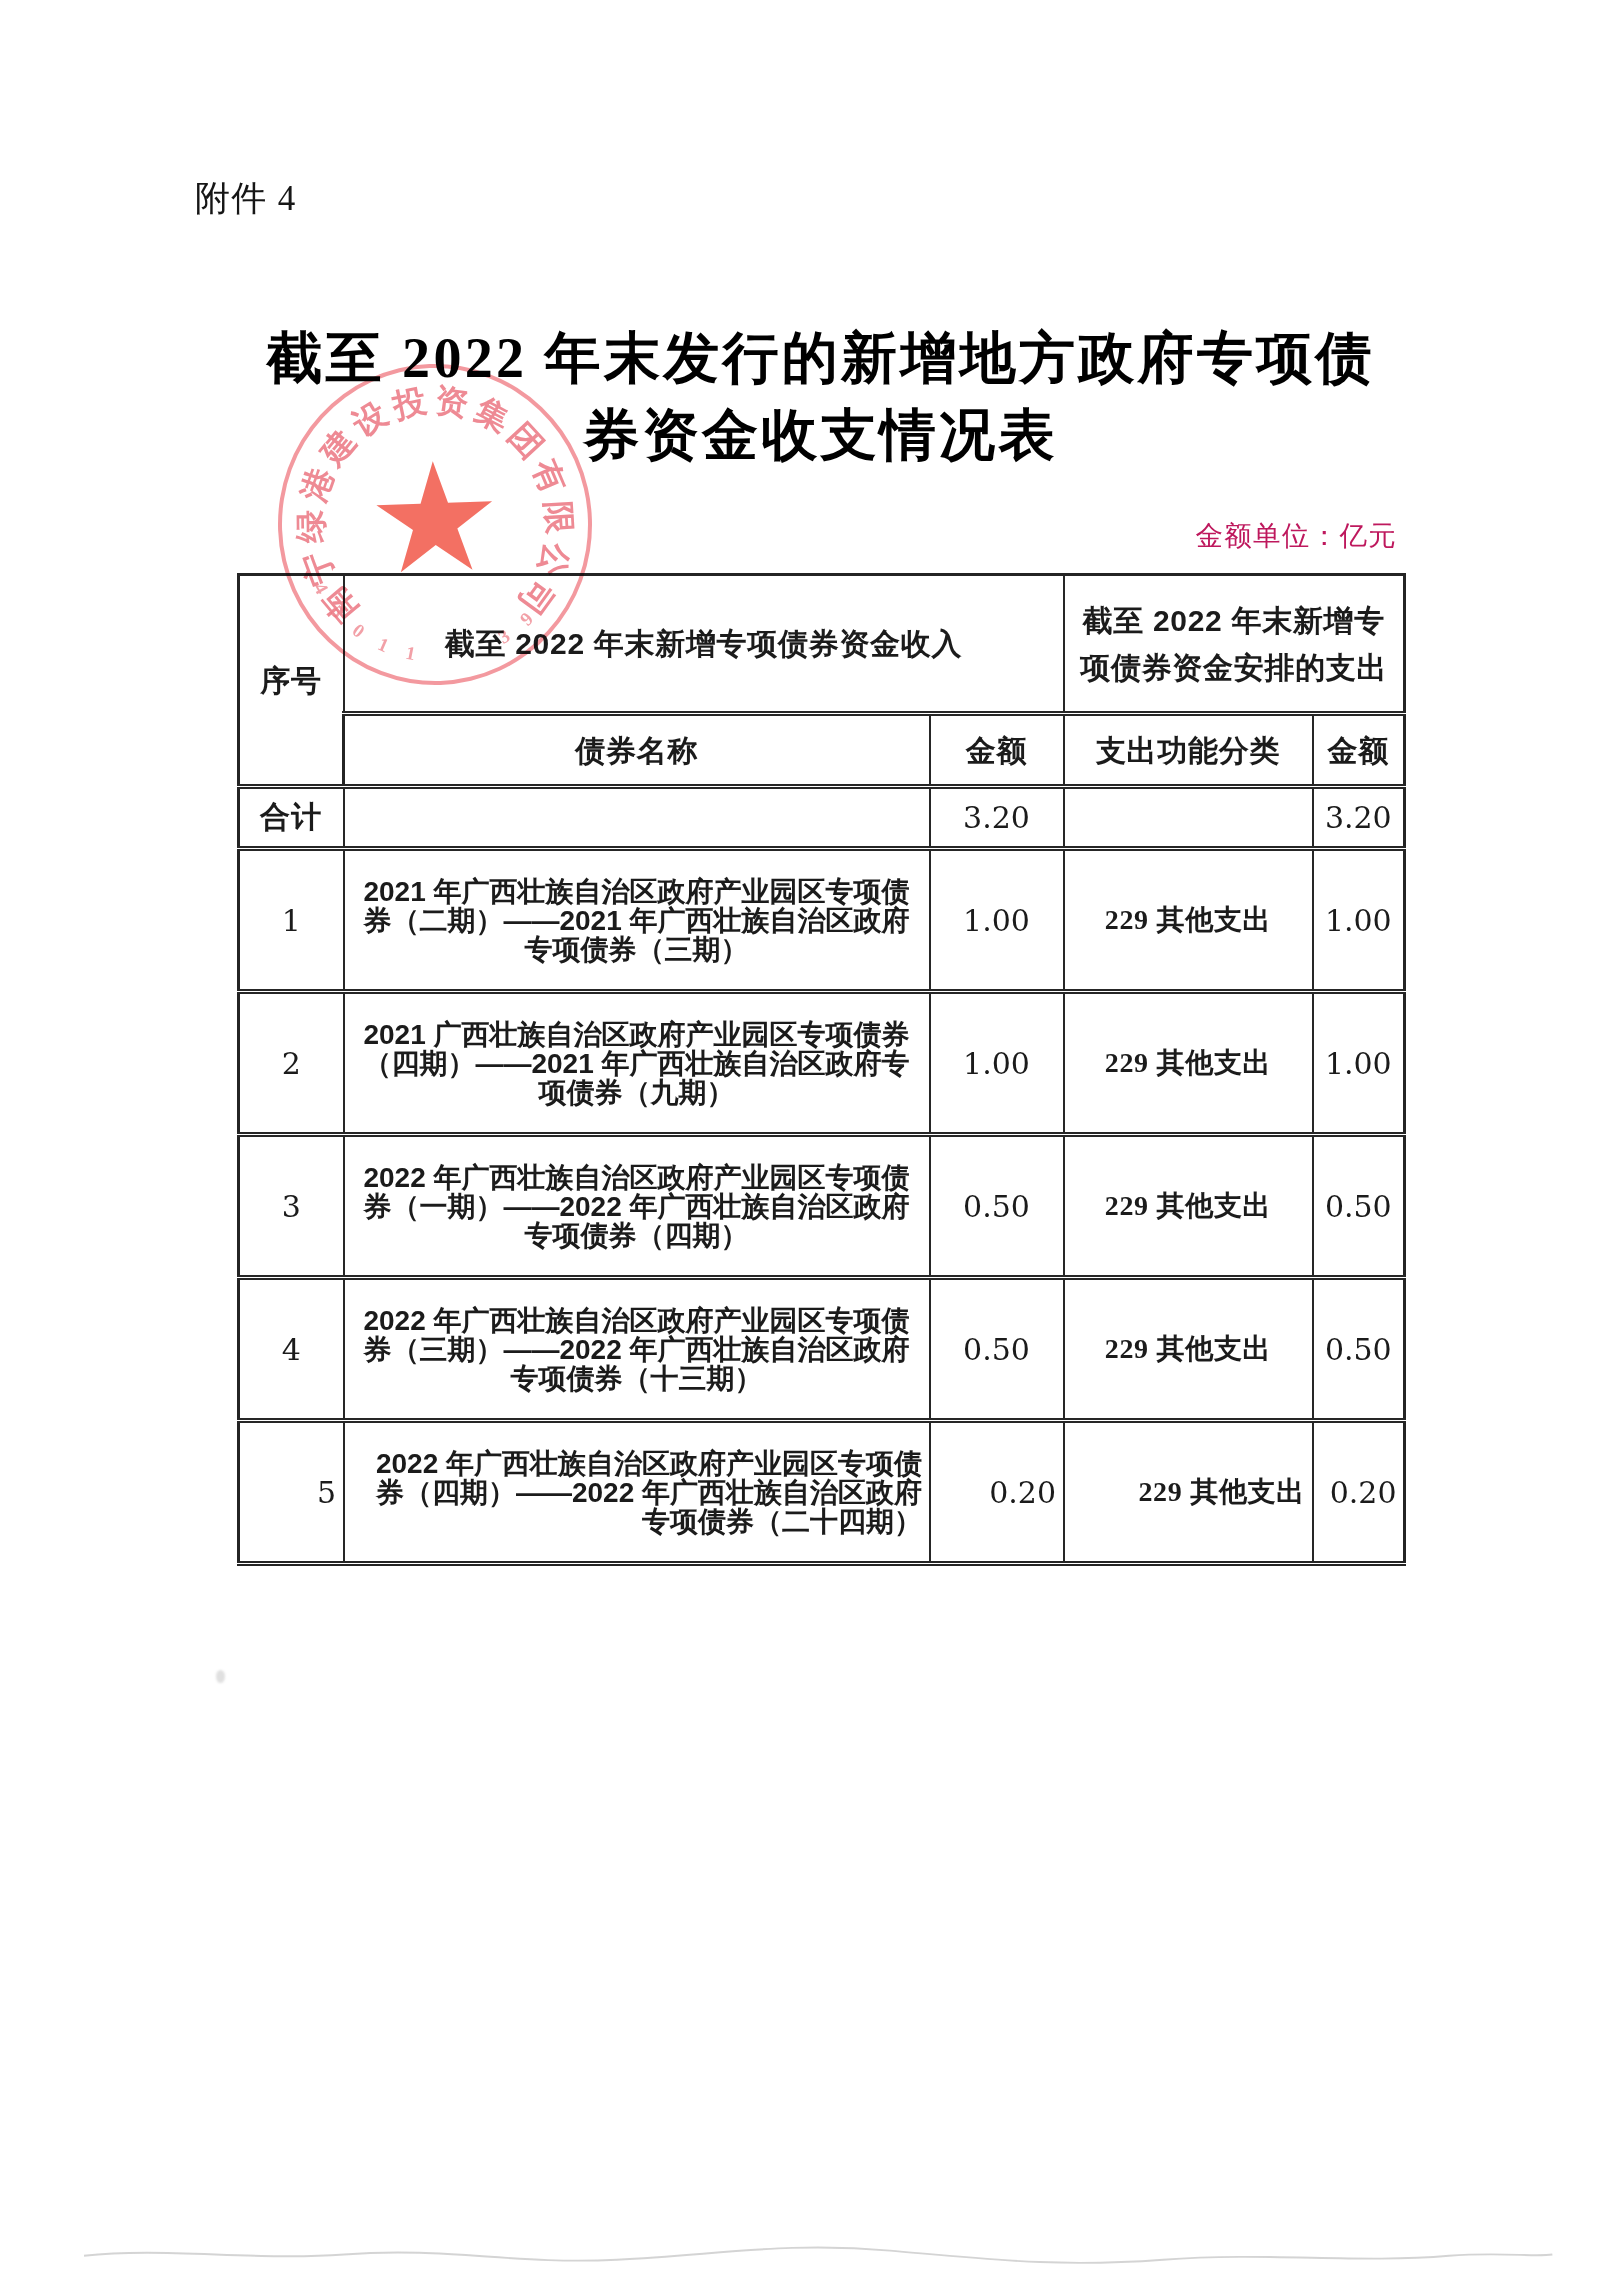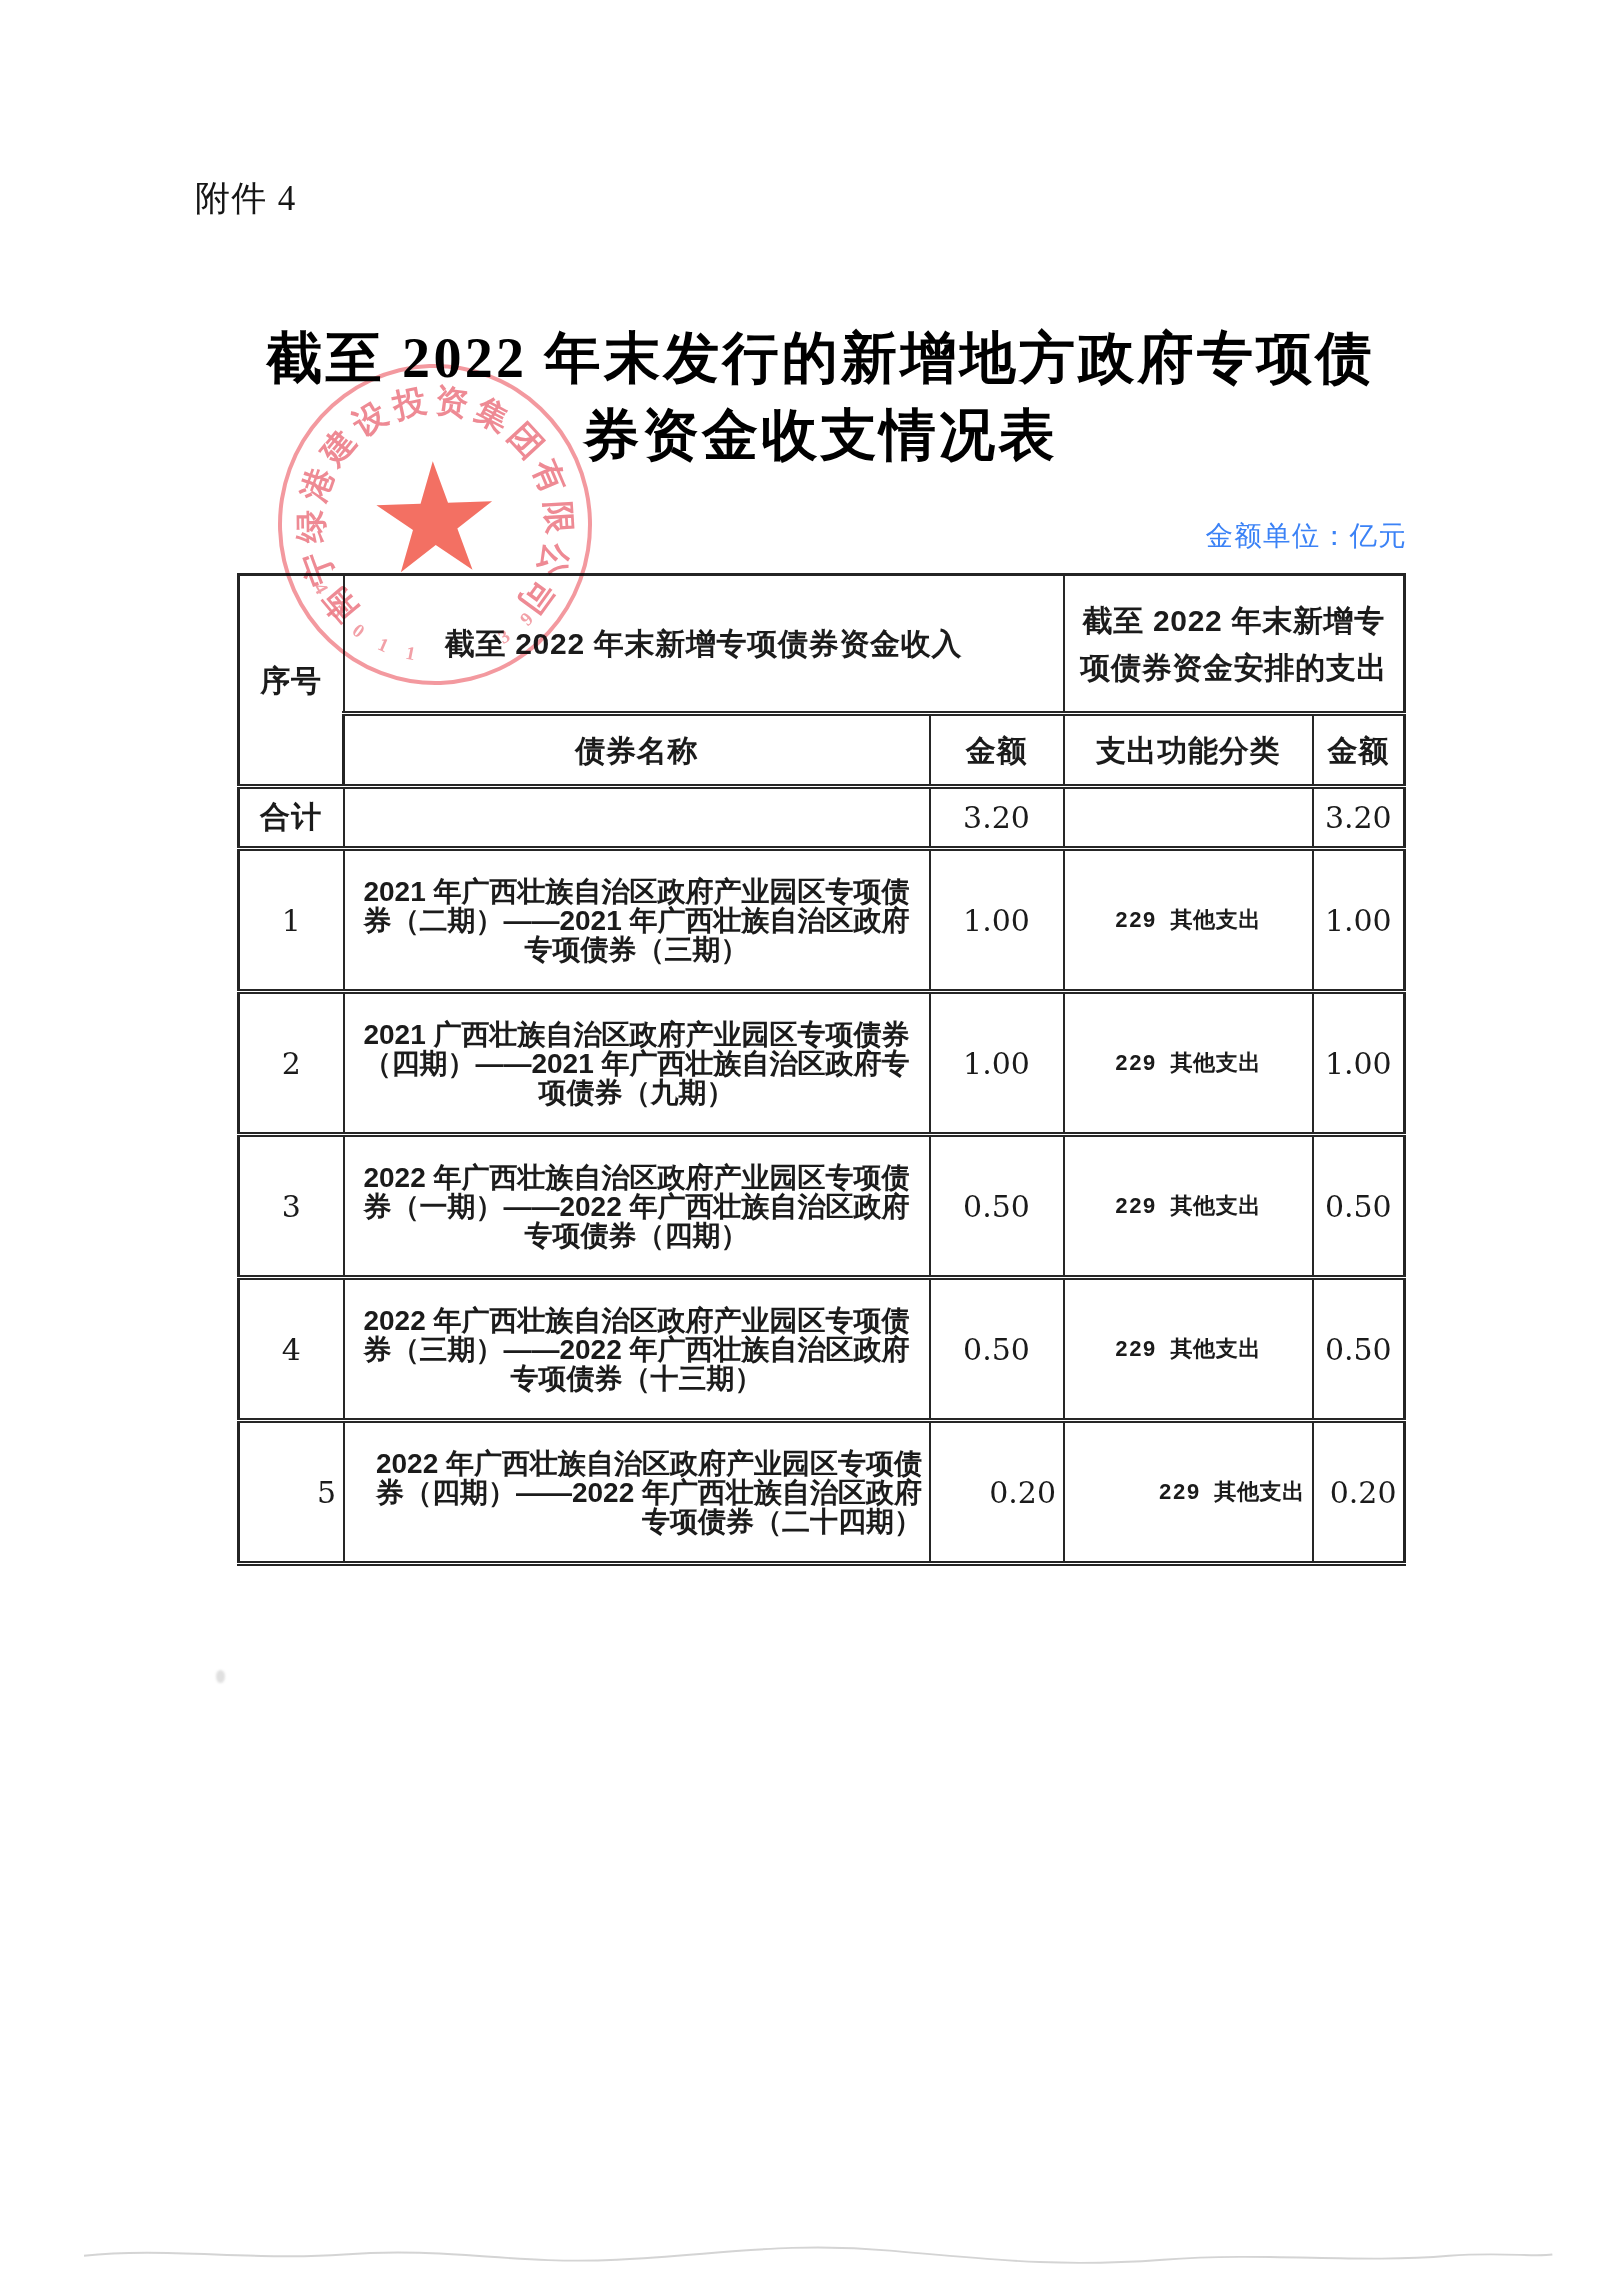--- a/index.html
+++ b/index.html
@@ -18,23 +18,23 @@
   }
   .title{
     position:absolute;left:216px;top:308px;width:1185px;
     margin:12px;text-align:center;
     font-family:"Liberation Serif",serif;
     font-weight:900;font-size:56px;line-height:77px;
     letter-spacing:3.3px;color:#000;
   }
   .title .tl{display:block;}
   .unit-note{
-    position:absolute;right:216px;top:518px;
-    font-family:"Liberation Serif",serif;
-    font-size:27.5px;color:#3b82f6;letter-spacing:1.3px;
+    position:absolute;right:226px;top:518px;
+    font-family:"Liberation Serif",serif;
+    font-size:27.5px;color:#be185d;letter-spacing:1.3px;
   }
   table.bond{
     position:absolute;left:237px;top:573px;
     width:1165px;table-layout:fixed;
     border-collapse:collapse;
     background:transparent;
   }
   table.bond th,table.bond td{
     border:2px solid #262626;
     text-align:center;vertical-align:middle;
@@ -64,22 +64,22 @@
   td.total-label{
     font-family:"Liberation Sans",sans-serif;
     font-weight:700;font-size:30px;letter-spacing:1.3px;
   }
   td.bond-name{
     font-family:"Liberation Sans",sans-serif;
     font-weight:600;font-size:28px;line-height:29px;
     padding:3.9px 29px;
   }
   td.category{
-    font-family:Liberation Mono, monospace;
-    font-weight:600;font-size:22px;letter-spacing:0.7px;margin-left:48px;
+    font-family:Liberation Serif, serif;
+    font-weight:600;font-size:28px;letter-spacing:0.7px;margin-left:48px;
   }
   
   .seal{
     position:absolute;left:278px;top:364px;
     width:314px;height:321px;
     transform:rotate(-2deg);
     mix-blend-mode:multiply;
     pointer-events:none;
   }
   .seal .ring{

